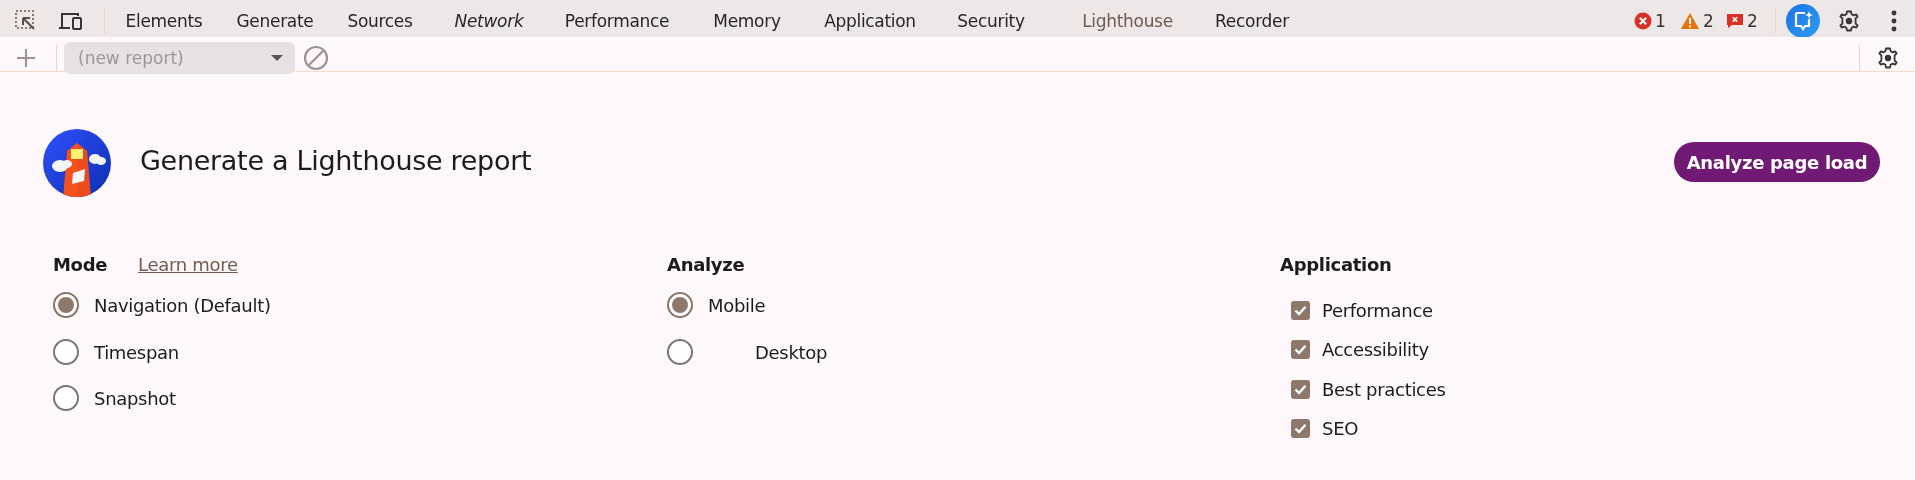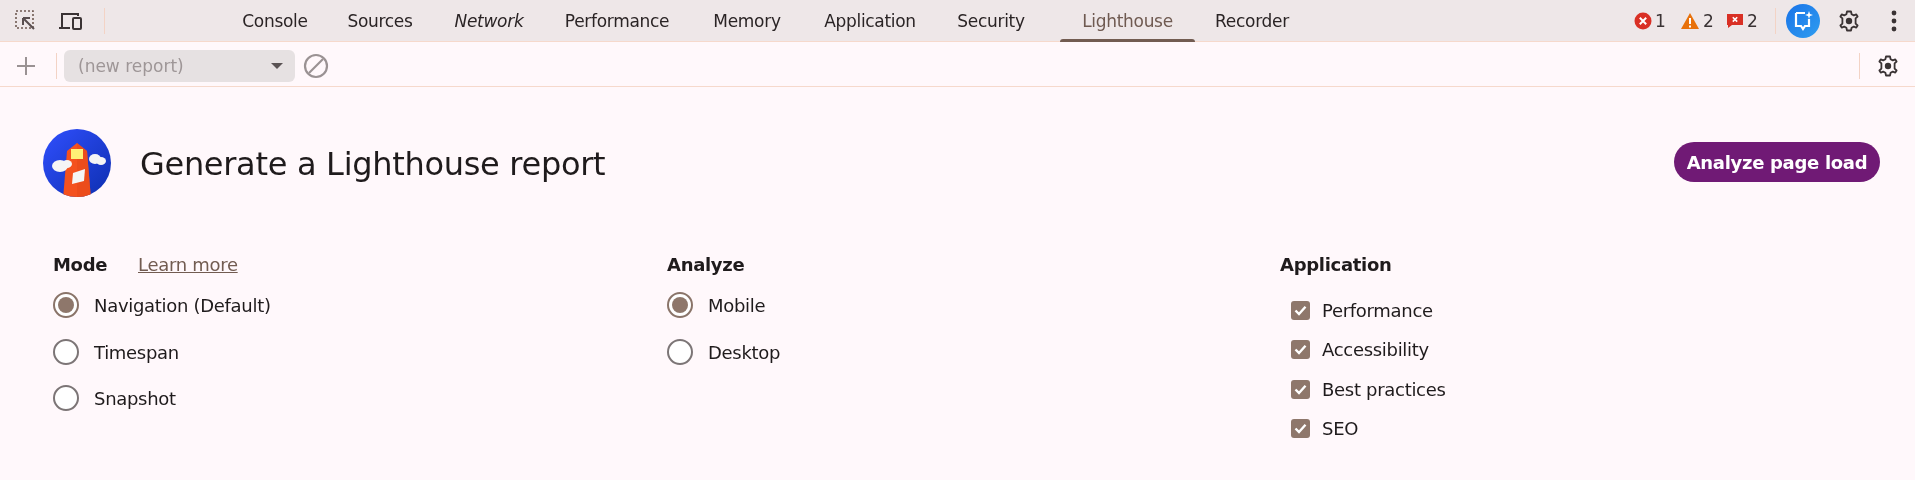--- a/index.html
+++ b/index.html
@@ -27,38 +27,38 @@
   .tab.active { color: #6f5a51; }
   .tab.active::after {
     content: ""; position: absolute; left: 0; right: 0; bottom: 0; height: 3px;
     background: #725c51; border-radius: 3px 3px 0 0;
   }
   .status { position: absolute; top: 0; height: 42px; display: flex; align-items: center; font-size: 17px; color: #3a3334; }
   .status .cnt { margin-left: 3px; }
 
   
   .toolbar {
-    position: absolute; left: 0; top: 45px; width: 1915px; height: 42px;
+    position: absolute; left: 0; top: 37px; width: 1915px; height: 35px;
     background: #fff8fb;
     border-bottom: 1px solid #f6d9cc;
   }
   .report-select {
     position: absolute; left: 64px; top: 5px; width: 231px; height: 32px;
     background: #e6e1e2; border-radius: 6px;
     display: flex; align-items: center; padding-left: 14px;
     font-size: 17px; color: #9e9697;
   }
   .report-select .caret {
     position: absolute; right: 12px; top: 13px;
     width: 0; height: 0; border-left: 6px solid transparent; border-right: 6px solid transparent; border-top: 6px solid #5a5354;
   }
 
   
   .logo { position: absolute; left: 43px; top: 129px; width: 68px; height: 68px; }
-  .title { position: absolute; left: 140px; top: 145px; font-size: 32px; color: #1f1b1c; letter-spacing: -0.3px; }
+  .title { position: absolute; left: 140px; top: 145px; font-size: 27px; color: #1f1b1c; letter-spacing: -0.3px; }
   .analyze-btn {
     position: absolute; left: 1674px; top: 142px; width: 206px; height: 40px;
     background: #701a75; color: #ffffff; border-radius: 20px;
     font-size: 18px; font-weight: bold; display: flex; align-items: center; justify-content: center;
     letter-spacing: -0.3px; cursor: pointer;
   }
 
   
   .heading { position: absolute; font-size: 18px; font-weight: bold; color: #1f1b1c; letter-spacing: -0.3px; }
   .learn-more { position: absolute; font-size: 18px; color: #725c51; text-decoration: underline; font-weight: bold; letter-spacing: -0.3px; cursor: pointer; }
@@ -90,21 +90,22 @@
   </div>
   <div class="tb-icon" style="left:58px;">
     <svg width="26" height="24" viewBox="0 0 26 24">
       <path d="M4 18 V5 H20 V7" stroke="#3a3334" stroke-width="2" fill="none"></path>
       <path d="M1 19 H12" stroke="#3a3334" stroke-width="2"></path>
       <rect x="15" y="9" width="8" height="11" rx="1" stroke="#3a3334" stroke-width="2" fill="none"></rect>
     </svg>
   </div>
   <div class="tab-divider" style="left:104px;"></div>
 
-  <div class="tab" style="left:232px;width:86px;">Console</div>
+  <div class="tab" style="left:118px;width:92px;">Elements</div>
+  <div class="tab" style="left:232px;width:86px;">Generate</div>
   <div class="tab" style="left:337px;width:86px;">Sources</div>
   <div class="tab" style="left:446px;width:86px;font-style:italic;">Network</div>
   <div class="tab" style="left:556px;width:122px;">Performance</div>
   <div class="tab" style="left:700px;width:94px;">Memory</div>
   <div class="tab" style="left:812px;width:116px;">Application</div>
   <div class="tab" style="left:948px;width:86px;">Security</div>
   <div class="tab" style="left:1208px;width:88px;">Recorder</div>
   <div class="tab active" style="left:1060px;width:135px;">Lighthouse</div>
 
   <div class="status" style="left:1634px;">
@@ -223,21 +224,21 @@
   <span class="option-label">Snapshot</span>
 </div>
 
 <div class="heading" style="left:667px;top:254px;">Analyze</div>
 <div class="radio-row" style="left:667px;top:292px;">
   <span class="radio checked">
       <span class="dot"></span>
     </span>
   <span class="option-label">Mobile</span>
 </div>
-<div class="radio-row" style="left:667px;top:339px;">
+<div class="radio-row" style="left:667px;top:339px;gap:47px;">
   <span class="radio"></span>
   <span class="option-label">Desktop</span>
 </div>
 
 <div class="heading" style="left:1280px;top:254px;">Application</div>
 
 <div class="check-row" style="left:1291px;top:300px;">
   <span class="checkbox">
     <svg width="13" height="11" viewBox="0 0 13 11">
         <path d="M1.5 5.5 L5 9 L11.5 1.8" stroke="#fff" stroke-width="2.4" fill="none"></path>

